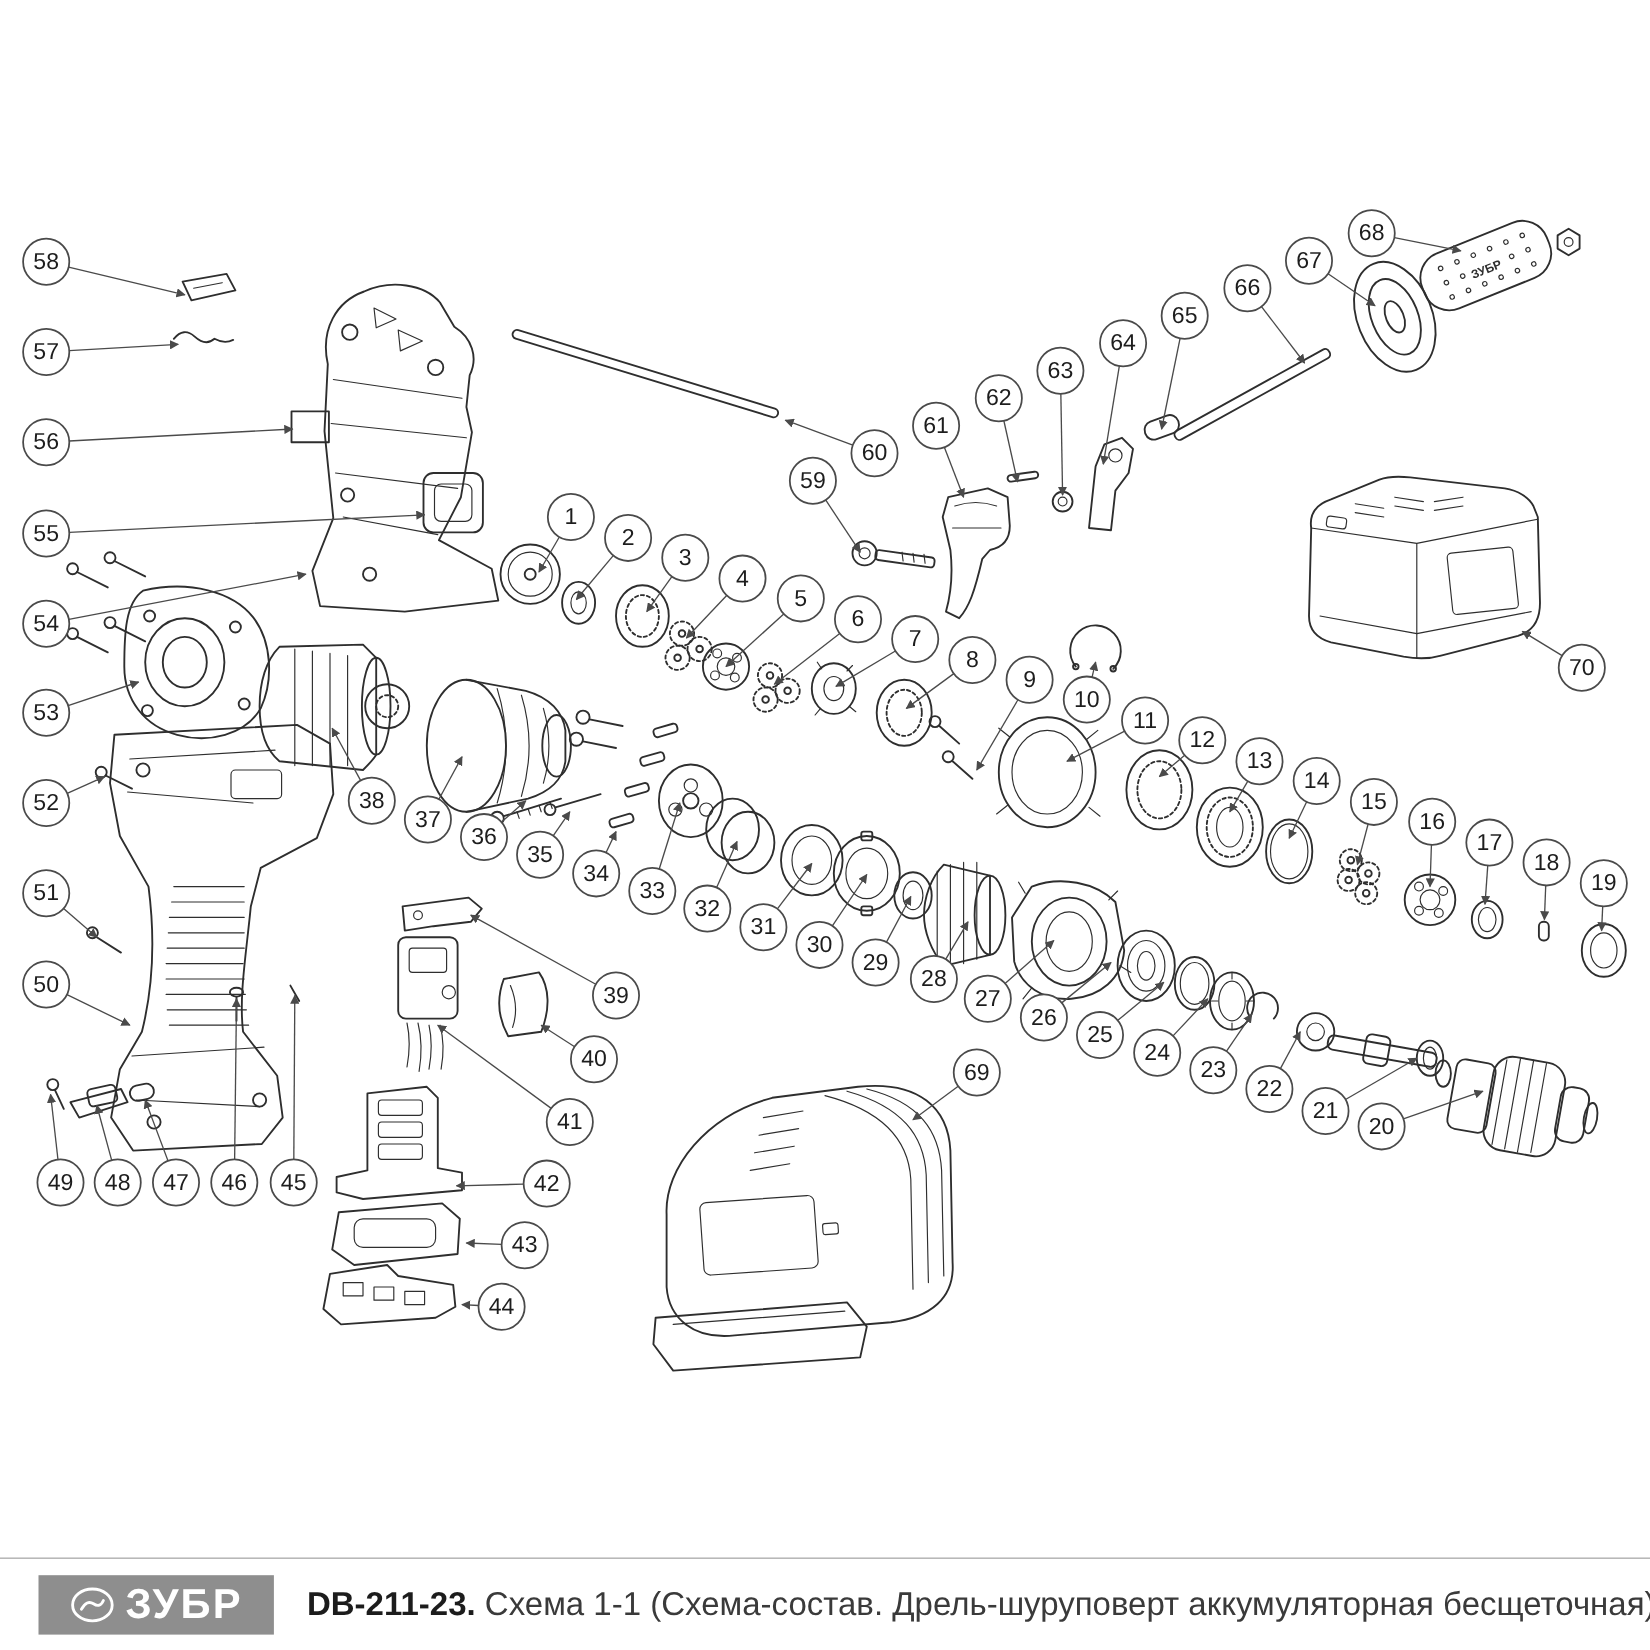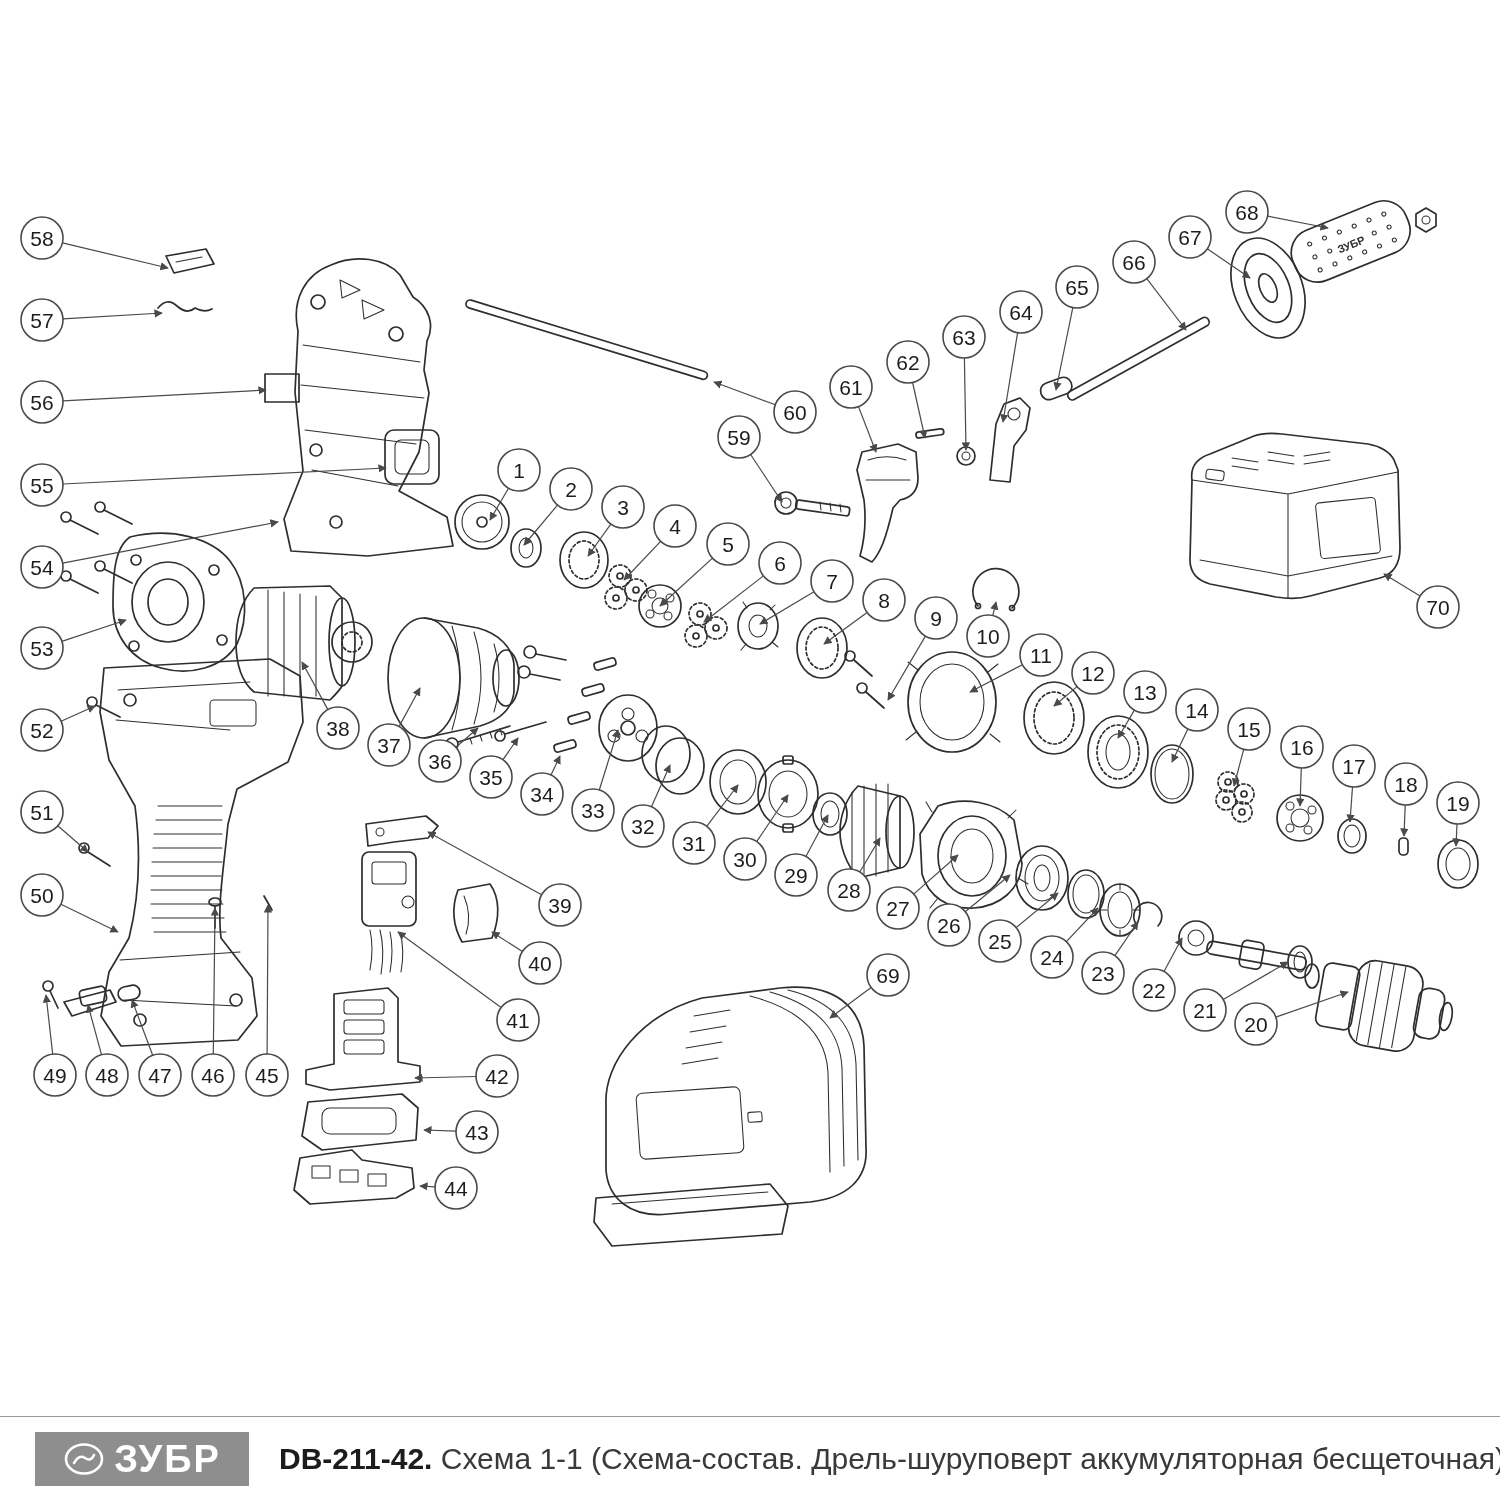--- a/index.html
+++ b/index.html
@@ -813,14 +813,14 @@
 </svg>
 
 <div class="footer">
   <div class="logo">
     <svg width="42" height="36" viewBox="0 0 42 36">
       <ellipse cx="21" cy="18" rx="18" ry="14.5" fill="none" stroke="#ffffff" stroke-width="2.6"></ellipse>
       <path d="M11,22 q5,-9 11,-5 q6,4 9,-3" fill="none" stroke="#ffffff" stroke-width="2.6" stroke-linecap="round"></path>
     </svg>
     <span class="logo-text">ЗУБР</span>
   </div>
-  <div class="title"><b>DB-211-42.</b><span> Схема 1-1 (Схема-состав. Дрель-шуруповерт аккумуляторная бесщеточная)</span></div>
+  <div class="title"><b>DB-211-23.</b><span> Схема 1-1 (Схема-состав. Дрель-шуруповерт аккумуляторная бесщеточная)</span></div>
 </div>
 
 </body></html>

